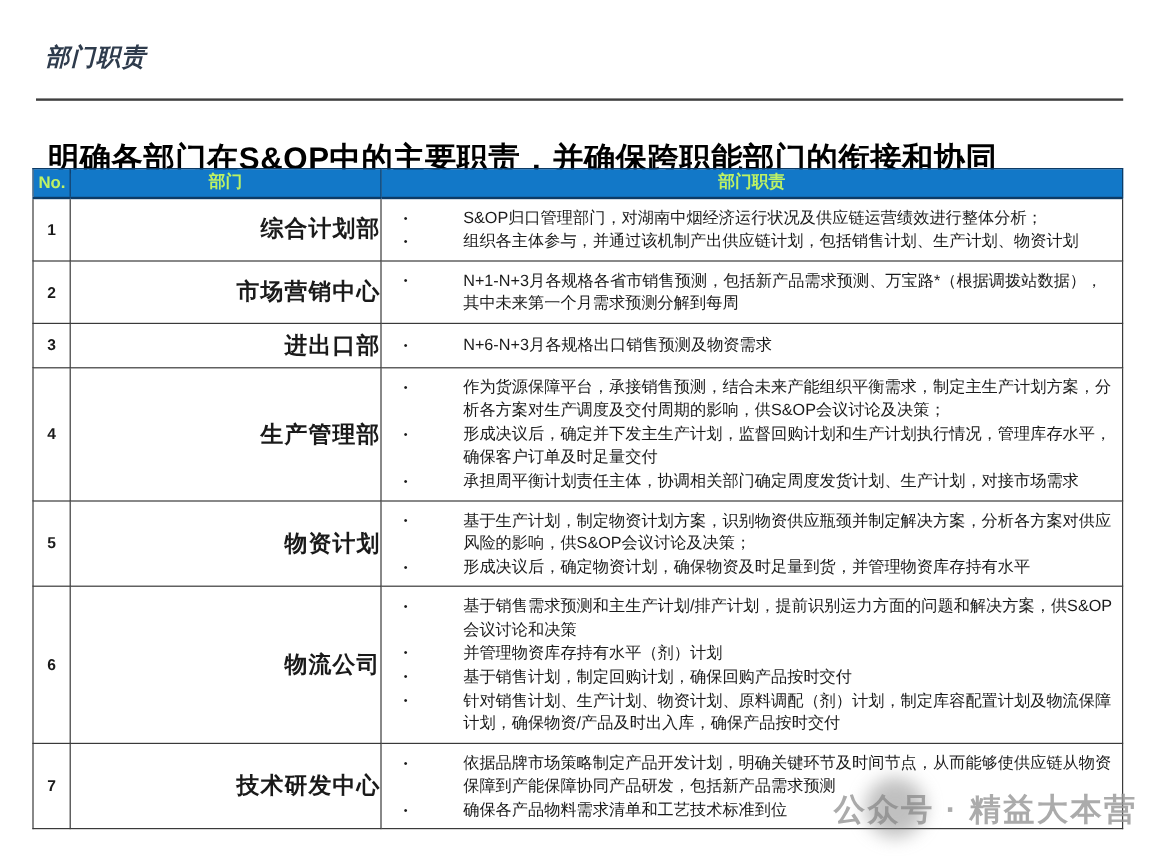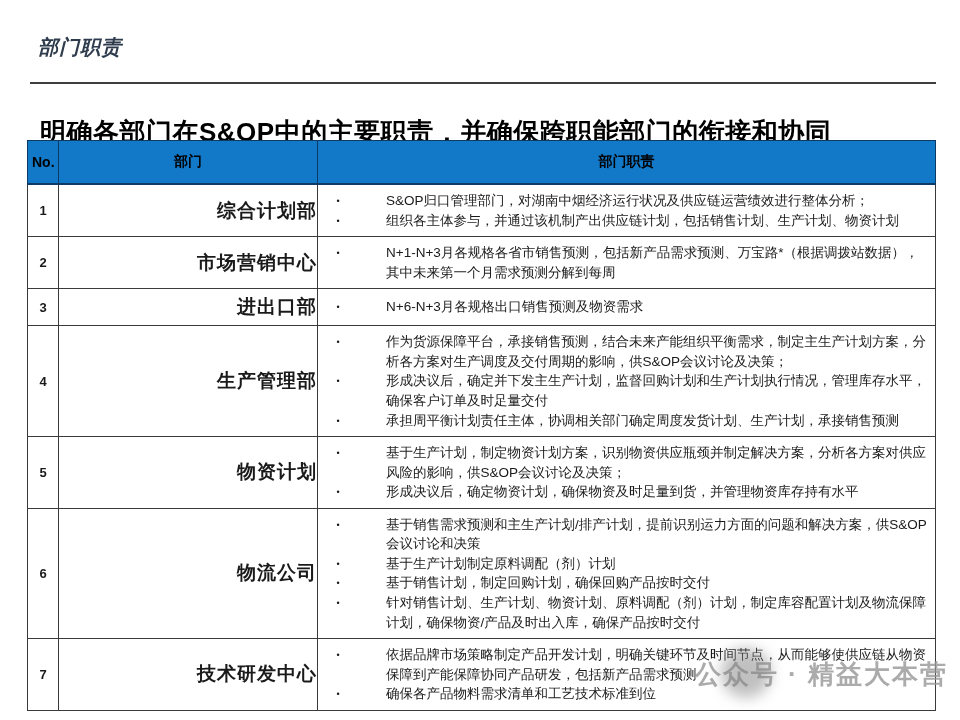--- a/index.html
+++ b/index.html
@@ -24,24 +24,24 @@
     margin-top:22px;
   }
   table.dept-table {
     position:absolute; top:140px; left:27px; width:908px;
     border-collapse:collapse; table-layout:fixed;
   }
   .dept-table col.col-no   { width:31px; }
   .dept-table col.col-dept { width:259px; }
   .dept-table col.col-duty { width:618px; }
   .dept-table thead th {
-    background:#1278C8; color:#000000;
+    background:#1278C8; color:#bef264;
     font-size:14px; font-weight:bold; height:24px;
     border:1px solid #0D3B66; border-bottom:2px solid #0D3B66;
-    padding:12px 3px;
+    padding:2px 3px;
   }
   .dept-table thead th.h-no { text-align:left; padding-left:4px; }
   .dept-table thead th.h-dept, .dept-table thead th.h-duty { text-align:center;margin-left:30px; }
   .dept-table td {
     border:1px solid #3a3a3a; vertical-align:middle;
     color:#1a1a1a; background:#fff;
   }
   td.c-no   { text-align:center; font-weight:bold; font-size:13px; }
   td.c-dept { text-align:right; font-weight:bold; font-size:19px; letter-spacing:1px; }
   td.c-duty { padding:6px 8px 6px 6px; vertical-align:middle; }
@@ -124,21 +124,21 @@
           <div class="duty-item">
             <span class="dot">•</span>
             <span class="txt">作为货源保障平台，承接销售预测，结合未来产能组织平衡需求，制定主生产计划方案，分析各方案对生产调度及交付周期的影响，供S&amp;OP会议讨论及决策；</span>
           </div>
           <div class="duty-item">
             <span class="dot">•</span>
             <span class="txt">形成决议后，确定并下发主生产计划，监督回购计划和生产计划执行情况，管理库存水平，确保客户订单及时足量交付</span>
           </div>
           <div class="duty-item">
             <span class="dot">•</span>
-            <span class="txt">承担周平衡计划责任主体，协调相关部门确定周度发货计划、生产计划，承接销售预测</span>
+            <span class="txt">承担周平衡计划责任主体，协调相关部门确定周度发货计划、生产计划，对接市场需求</span>
           </div>
         </td>
       </tr>
       <tr>
         <td class="c-no">5</td>
         <td class="c-dept">物资计划</td>
         <td class="c-duty">
           <div class="duty-item">
             <span class="dot">•</span>
             <span class="txt">基于生产计划，制定物资计划方案，识别物资供应瓶颈并制定解决方案，分析各方案对供应风险的影响，供S&amp;OP会议讨论及决策；</span>
@@ -152,21 +152,21 @@
       <tr>
         <td class="c-no">6</td>
         <td class="c-dept">物流公司</td>
         <td class="c-duty">
           <div class="duty-item">
             <span class="dot">•</span>
             <span class="txt">基于销售需求预测和主生产计划/排产计划，提前识别运力方面的问题和解决方案，供S&amp;OP会议讨论和决策</span>
           </div>
           <div class="duty-item">
             <span class="dot">•</span>
-            <span class="txt">基于生产计划制定原料调配（剂）计划</span>
+            <span class="txt">并管理物资库存持有水平（剂）计划</span>
           </div>
           <div class="duty-item">
             <span class="dot">•</span>
             <span class="txt">基于销售计划，制定回购计划，确保回购产品按时交付</span>
           </div>
           <div class="duty-item">
             <span class="dot">•</span>
             <span class="txt">针对销售计划、生产计划、物资计划、原料调配（剂）计划，制定库容配置计划及物流保障计划，确保物资/产品及时出入库，确保产品按时交付</span>
           </div>
         </td>

